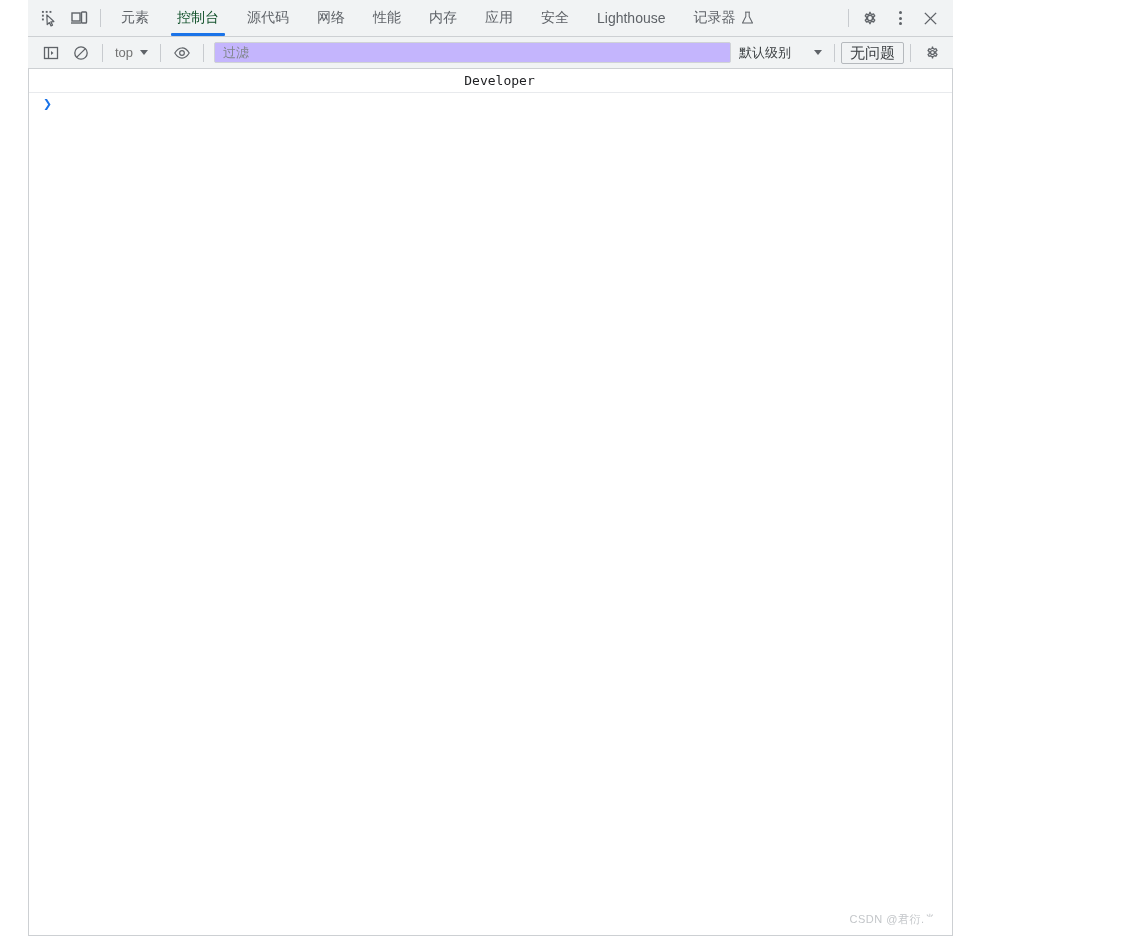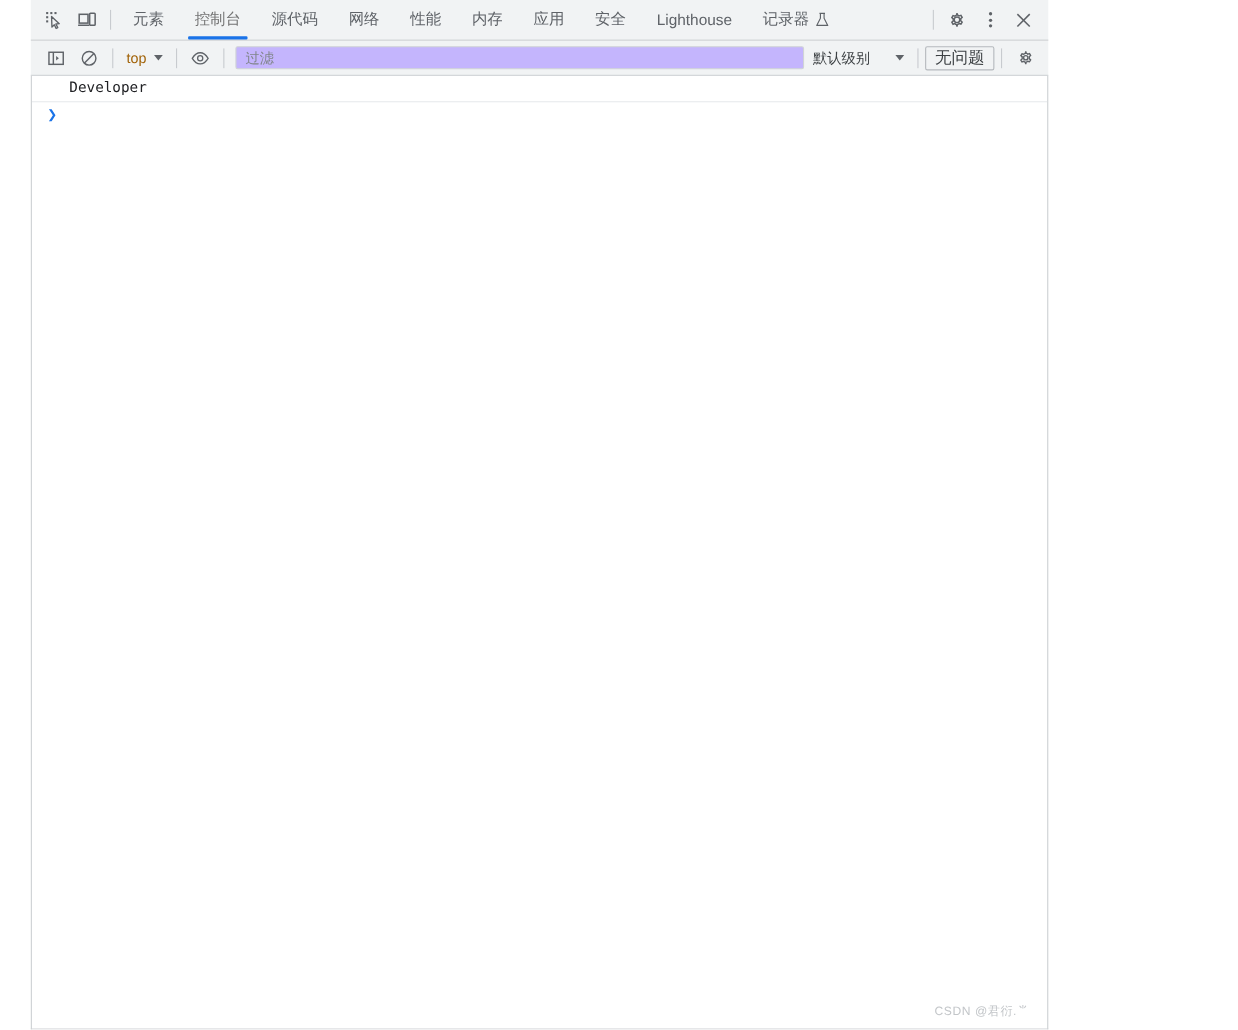--- a/index.html
+++ b/index.html
@@ -69,21 +69,21 @@
     align-items: center;
     gap: 5px;
     padding: 0 14px;
     font-size: 14px;
     color: #5f6368;
     cursor: pointer;
     position: relative;
     white-space: nowrap;
   }
   .tab.active {
-    color: #737373;
+    color: #14532d;
     align-items: center;
   }
   .tab.active::after {
     content: "";
     position: absolute;
     left: 8px;
     right: 8px;
     bottom: 0;
     height: 3px;
     background: #1a73e8;
@@ -117,21 +117,21 @@
     border-bottom: 1px solid #cdd0d3;
     display: flex;
     align-items: center;
     padding: 0 6px 0 8px;
   }
   .ctx-select {
     display: flex;
     align-items: center;
     gap: 7px;
     font-size: 13px;
-    color: #a16207;
+    color: #737373;
     padding: 2px 6px;
     border-radius: 2px;
     cursor: pointer;
   }
   .caret {
     width: 0;
     height: 0;
     border-left: 4.5px solid transparent;
     border-right: 4.5px solid transparent;
     border-top: 5.5px solid #5f6368;
@@ -181,21 +181,21 @@
     border-left: 1px solid #cdd0d3;
     border-right: 1px solid #cdd0d3;
     border-bottom: 1px solid #cdd0d3;
     box-sizing: border-box;
     overflow: hidden;
     position: relative;
   }
   .log-row {
     display: flex;
     align-items: flex-start;
-    justify-content: flex-start;
+    justify-content: center;
     padding: 3px 16px 3px 34px;
     border-bottom: 1px solid #e8eaed;
     min-height: 19px;
     box-sizing: border-box;
   }
   .log-text {
     font-family: "DejaVu Sans Mono", "Liberation Mono", monospace;
     font-size: 13px;
     color: #202124;
     line-height: 17px;

